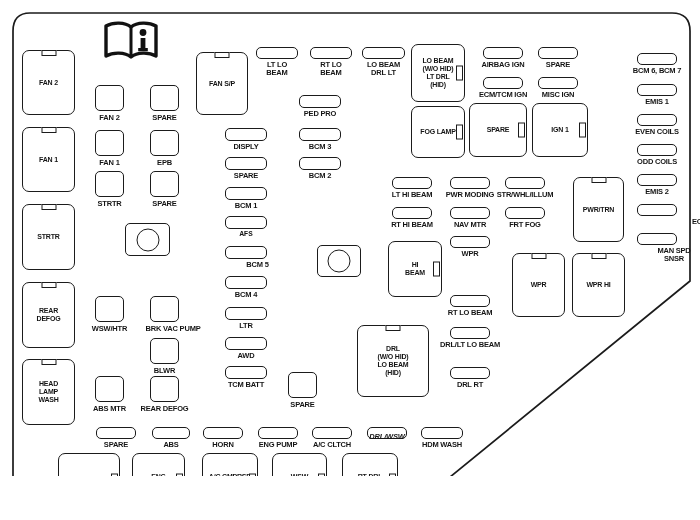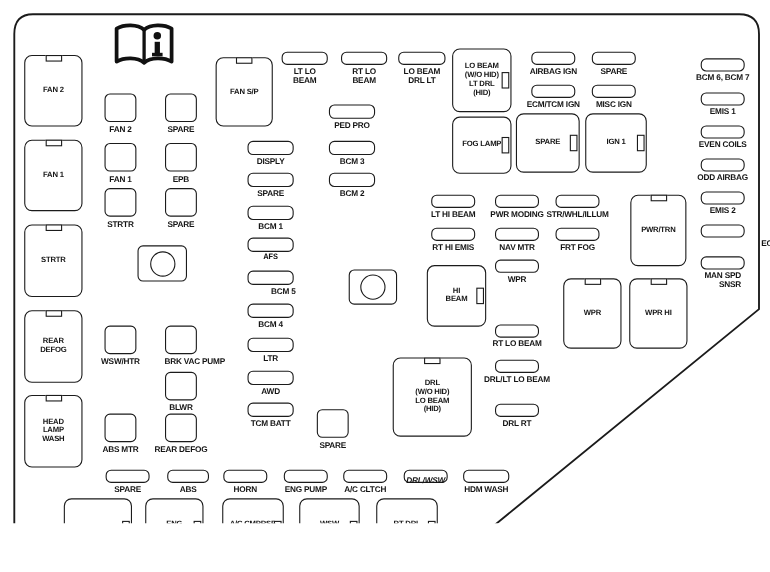--- a/index.html
+++ b/index.html
@@ -80,32 +80,32 @@
     <div class="fuse" style="left: 637px; top: 84px; width: 40px; height: 12px;"></div>
     <div class="lbl" style="left: 657px; top: 98px;">
       <div>EMIS 1</div>
     </div>
     <div class="fuse" style="left: 637px; top: 114px; width: 40px; height: 12px;"></div>
     <div class="lbl" style="left: 657px; top: 128px;">
       <div>EVEN COILS</div>
     </div>
     <div class="fuse" style="left: 637px; top: 144px; width: 40px; height: 12px;"></div>
     <div class="lbl" style="left: 657px; top: 158px;">
-      <div>ODD AIRBAG</div>
+      <div>ODD COILS</div>
     </div>
     <div class="fuse" style="left: 637px; top: 174px; width: 40px; height: 12px;"></div>
     <div class="lbl" style="left: 657px; top: 188px;">
       <div>EMIS 2</div>
     </div>
     <div class="fuse" style="left: 637px; top: 204px; width: 40px; height: 12px;"></div>
     <div class="lbl" style="left: 668px; top: 218px; margin-left: 32px;">
       <div>ECM</div>
     </div>
     <div class="fuse" style="left: 637px; top: 233px; width: 40px; height: 12px;"></div>
-    <div class="lbl" style="left: 657px; top: 247px; text-align: right;">
+    <div class="lbl" style="left: 674px; top: 247px;">
       <div>MAN SPD</div>
       <div>SNSR</div>
     </div>
     <div class="fuse" style="left: 225px; top: 128px; width: 42px; height: 13px;"></div>
     <div class="lbl" style="left: 246px; top: 143px;">
       <div>DISPLY</div>
     </div>
     <div class="fuse" style="left: 225px; top: 157px; width: 42px; height: 13px;"></div>
     <div class="lbl" style="left: 246px; top: 172px;">
       <div>SPARE</div>
@@ -157,21 +157,21 @@
     <div class="fuse" style="left: 450px; top: 177px; width: 40px; height: 12px;"></div>
     <div class="lbl" style="left: 470px; top: 191px;">
       <div>PWR MODING</div>
     </div>
     <div class="fuse" style="left: 505px; top: 177px; width: 40px; height: 12px;"></div>
     <div class="lbl" style="left: 525px; top: 191px;">
       <div>STR/WHL/ILLUM</div>
     </div>
     <div class="fuse" style="left: 392px; top: 207px; width: 40px; height: 12px;"></div>
     <div class="lbl" style="left: 412px; top: 221px;">
-      <div>RT HI EMIS</div>
+      <div>RT HI BEAM</div>
     </div>
     <div class="fuse" style="left: 450px; top: 207px; width: 40px; height: 12px;"></div>
     <div class="lbl" style="left: 470px; top: 221px;">
       <div>NAV MTR</div>
     </div>
     <div class="fuse" style="left: 505px; top: 207px; width: 40px; height: 12px;"></div>
     <div class="lbl" style="left: 525px; top: 221px;">
       <div>FRT FOG</div>
     </div>
     <div class="fuse" style="left: 450px; top: 236px; width: 40px; height: 12px;"></div>
@@ -240,21 +240,21 @@
     </div>
     <div class="sq" style="left: 150px; top: 171px; width: 29px; height: 26px;"></div>
     <div class="lbl" style="left: 164.5px; top: 200px;">
       <div>SPARE</div>
     </div>
     <div class="sq" style="left: 95px; top: 296px; width: 29px; height: 26px;"></div>
     <div class="lbl" style="left: 109.5px; top: 325px;">
       <div>WSW/HTR</div>
     </div>
     <div class="sq" style="left: 150px; top: 296px; width: 29px; height: 26px;"></div>
-    <div class="lbl" style="left: 159px; top: 325px; padding-left: 36px;">
+    <div class="lbl" style="left: 173px; top: 325px;">
       <div>BRK VAC PUMP</div>
     </div>
     <div class="sq" style="left: 150px; top: 338px; width: 29px; height: 26px;"></div>
     <div class="lbl" style="left: 164.5px; top: 367px;">
       <div>BLWR</div>
     </div>
     <div class="sq" style="left: 95px; top: 376px; width: 29px; height: 26px;"></div>
     <div class="lbl" style="left: 109.5px; top: 405px;">
       <div>ABS MTR</div>
     </div>

